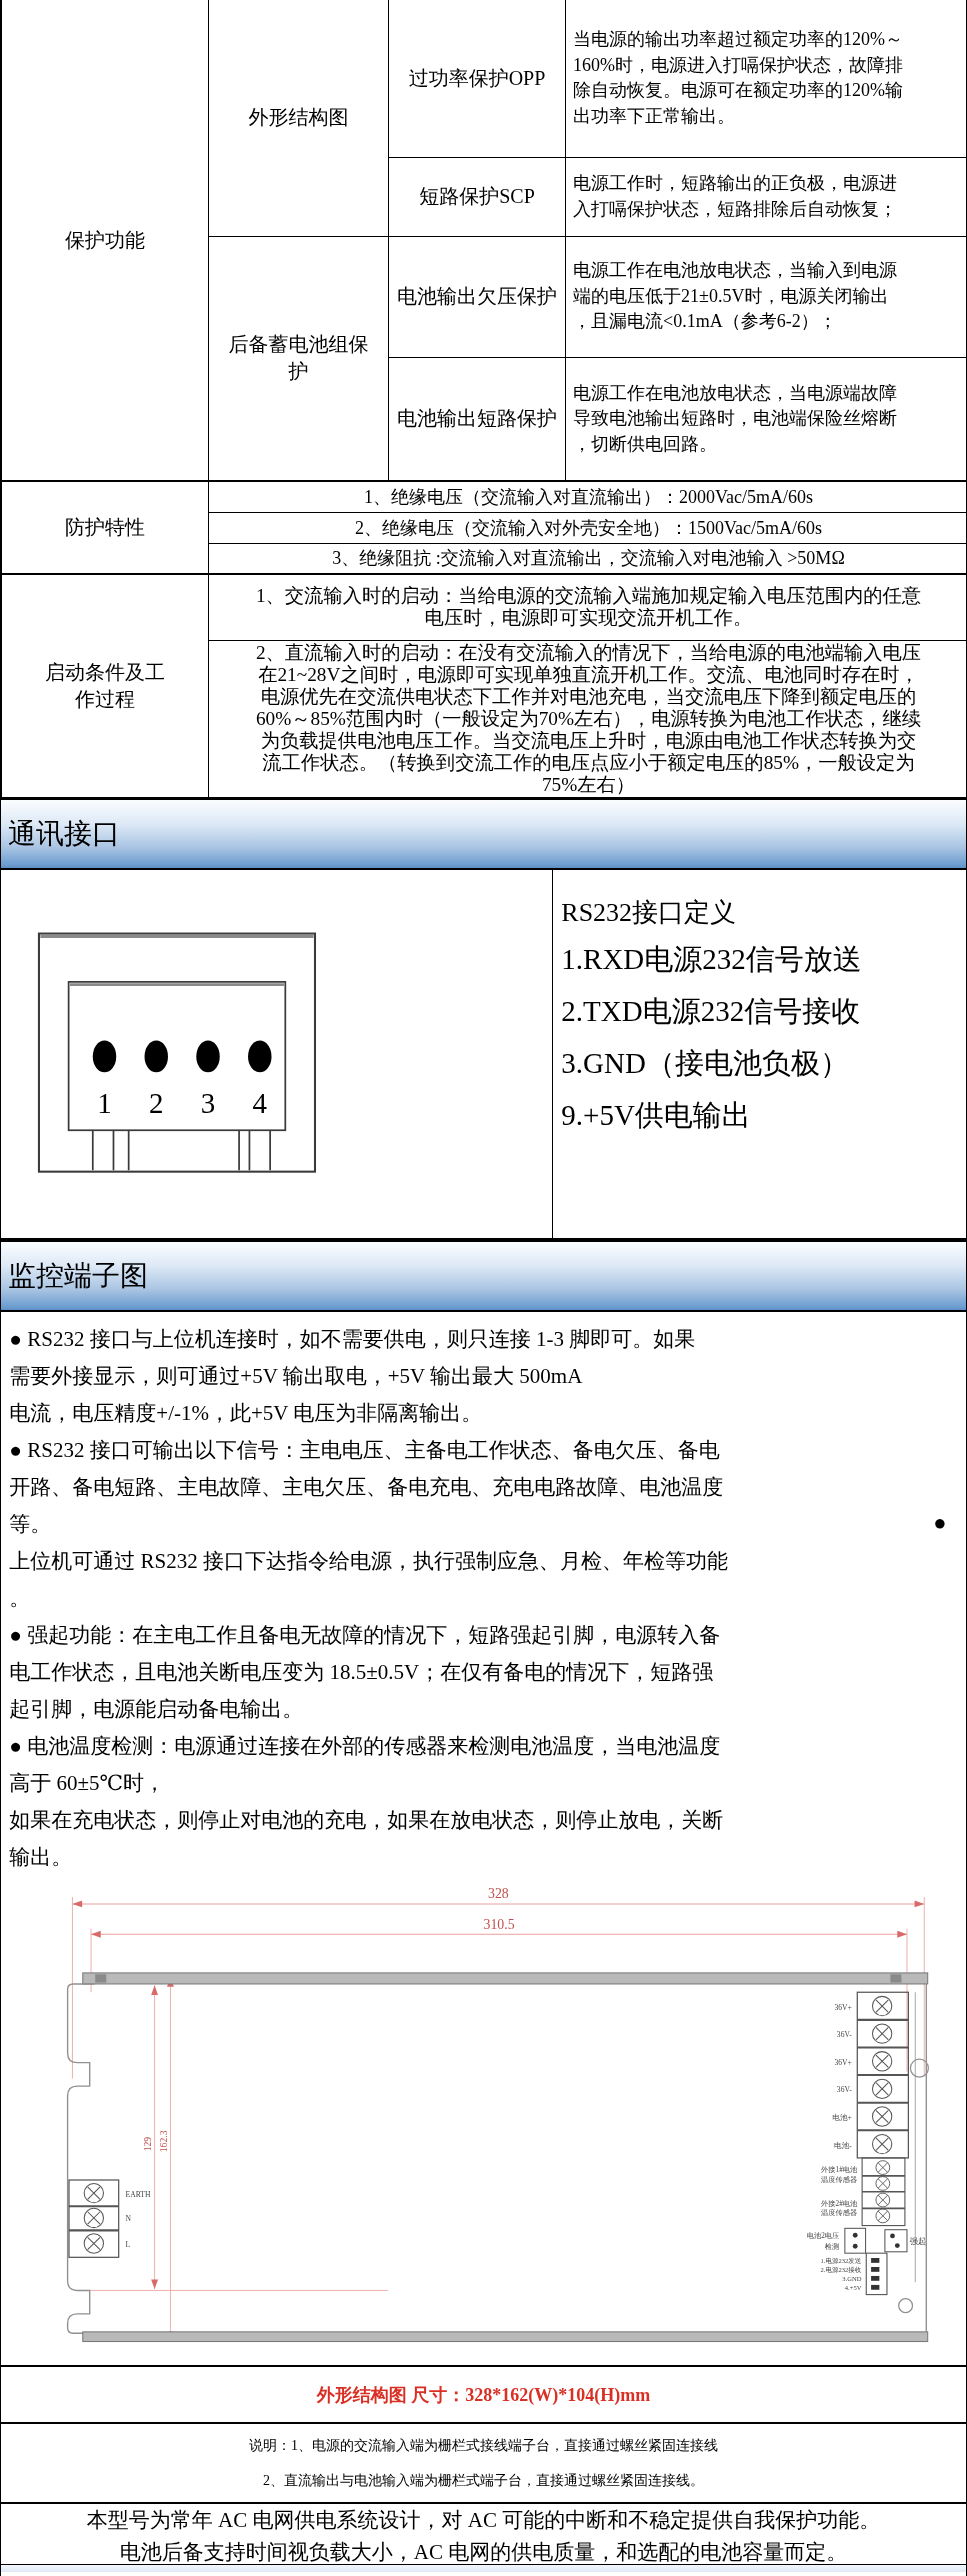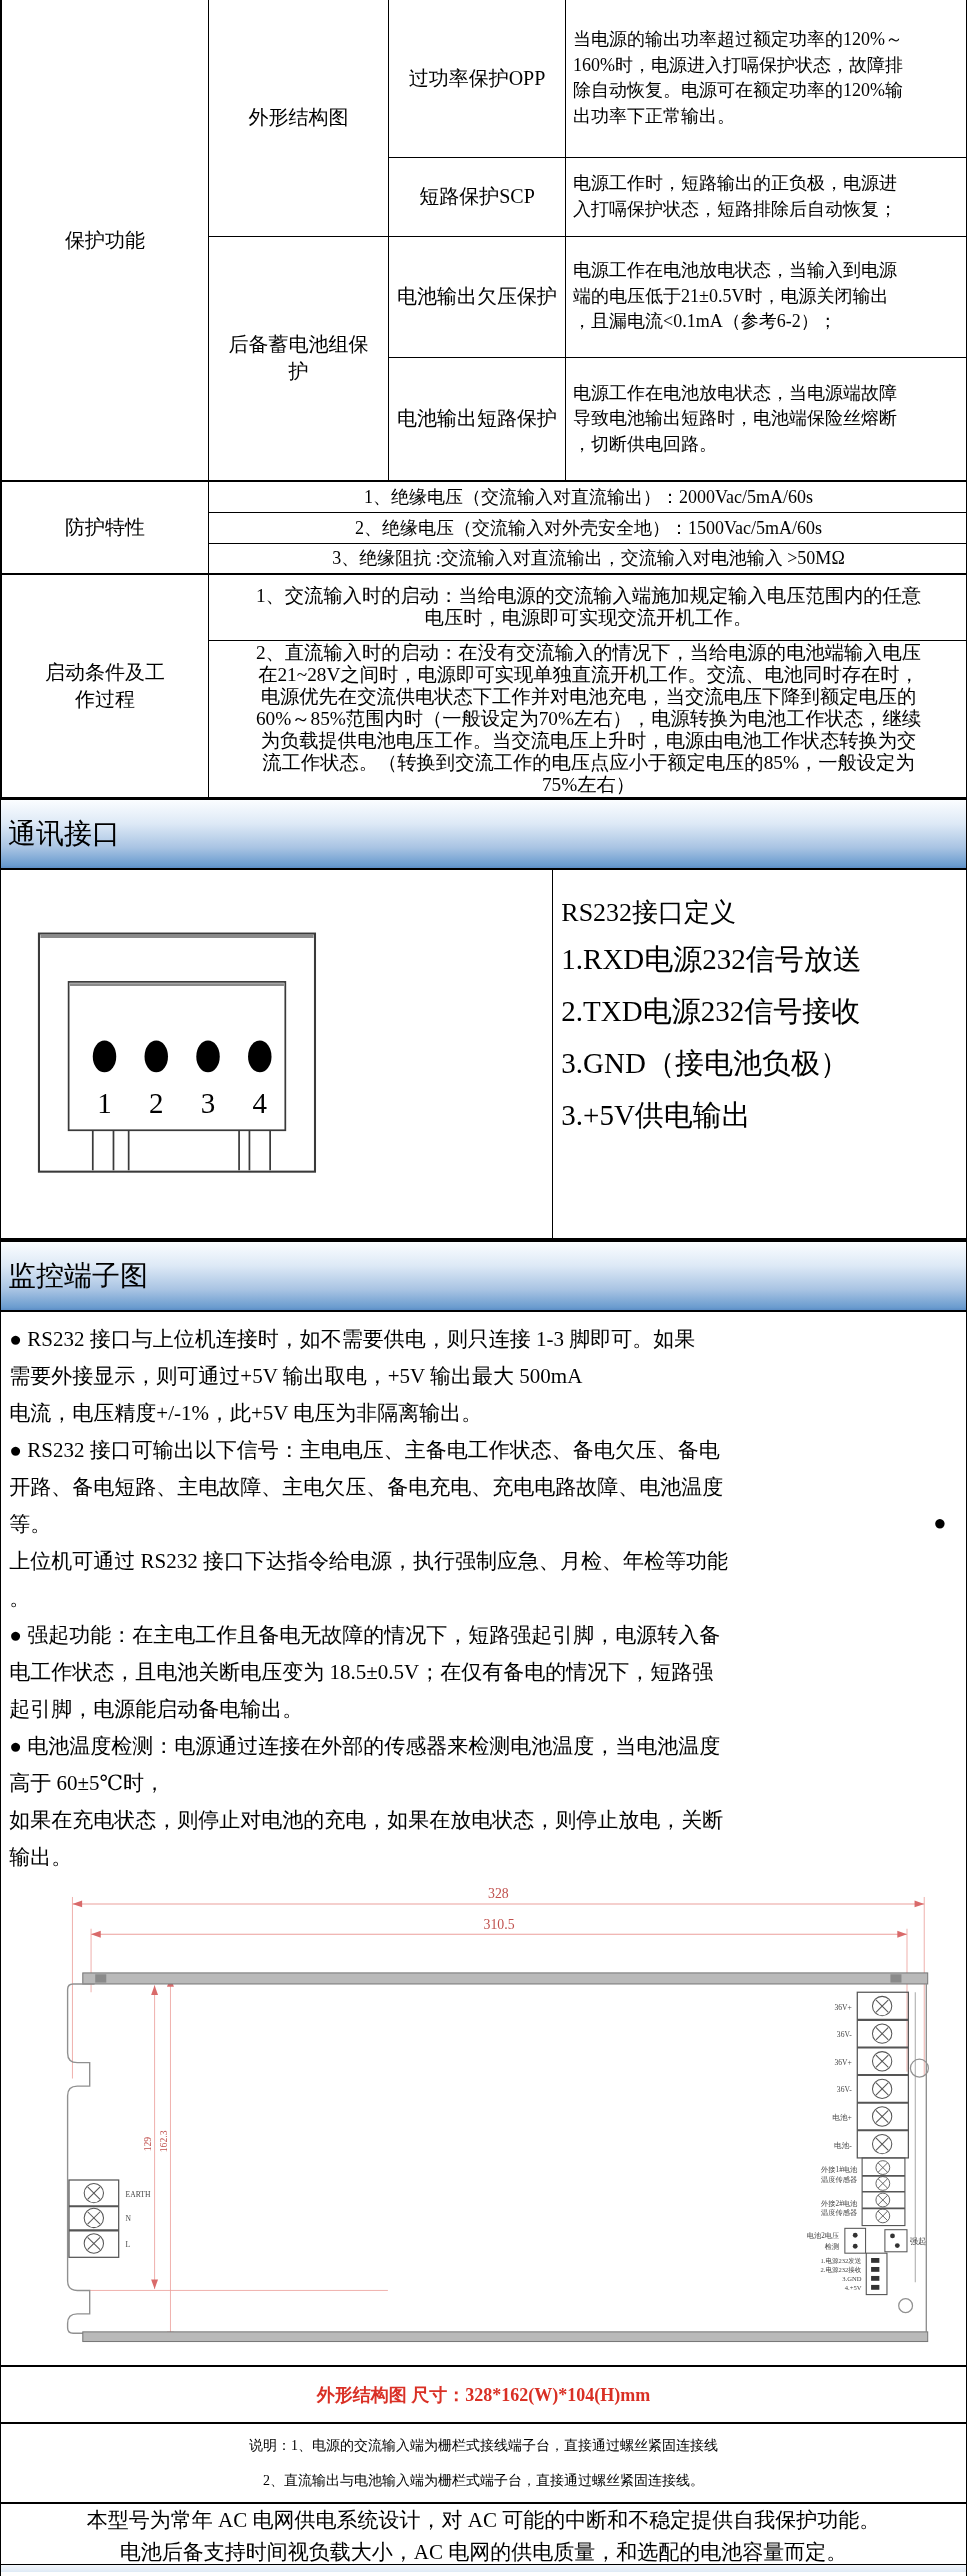--- a/index.html
+++ b/index.html
@@ -147,21 +147,21 @@
         <line x1="345" y1="377" x2="345" y2="435" stroke="#3a3a3a" stroke-width="2.5"></line>
         <line x1="360" y1="377" x2="360" y2="435" stroke="#3a3a3a" stroke-width="2.5"></line>
         <line x1="390" y1="377" x2="390" y2="435" stroke="#3a3a3a" stroke-width="2.5"></line>
       </svg>
     </div>
     <div class="comm-right">
       <div class="rs-title">RS232接口定义</div>
       <div class="rs-line">1.RXD电源232信号放送</div>
       <div class="rs-line">2.TXD电源232信号接收</div>
       <div class="rs-line">3.GND（接电池负极）</div>
-      <div class="rs-line">3.+5V供电输出</div>
+      <div class="rs-line">9.+5V供电输出</div>
     </div>
   </div>
 
   <div class="band">
     <span>监控端子图</span>
   </div>
 
   <div class="monitor-text">
     <p>● RS232 接口与上位机连接时，如不需要供电，则只连接 1-3 脚即可。如果
 需要外接显示，则可通过+5V 输出取电，+5V 输出最大 500mA</p>

